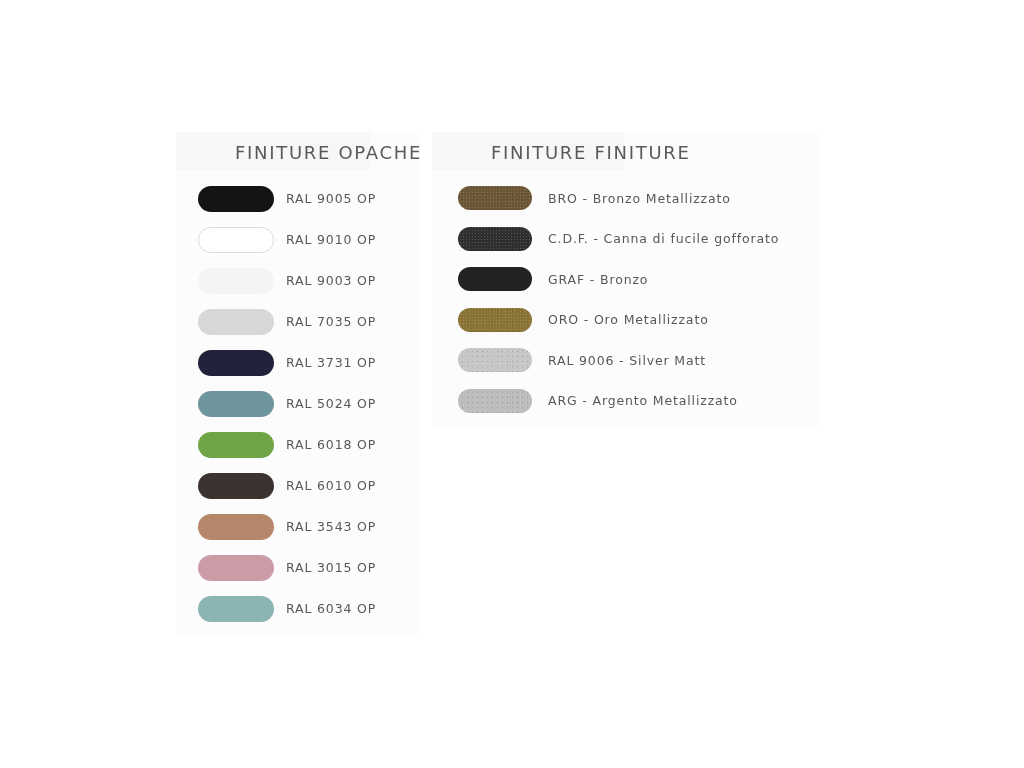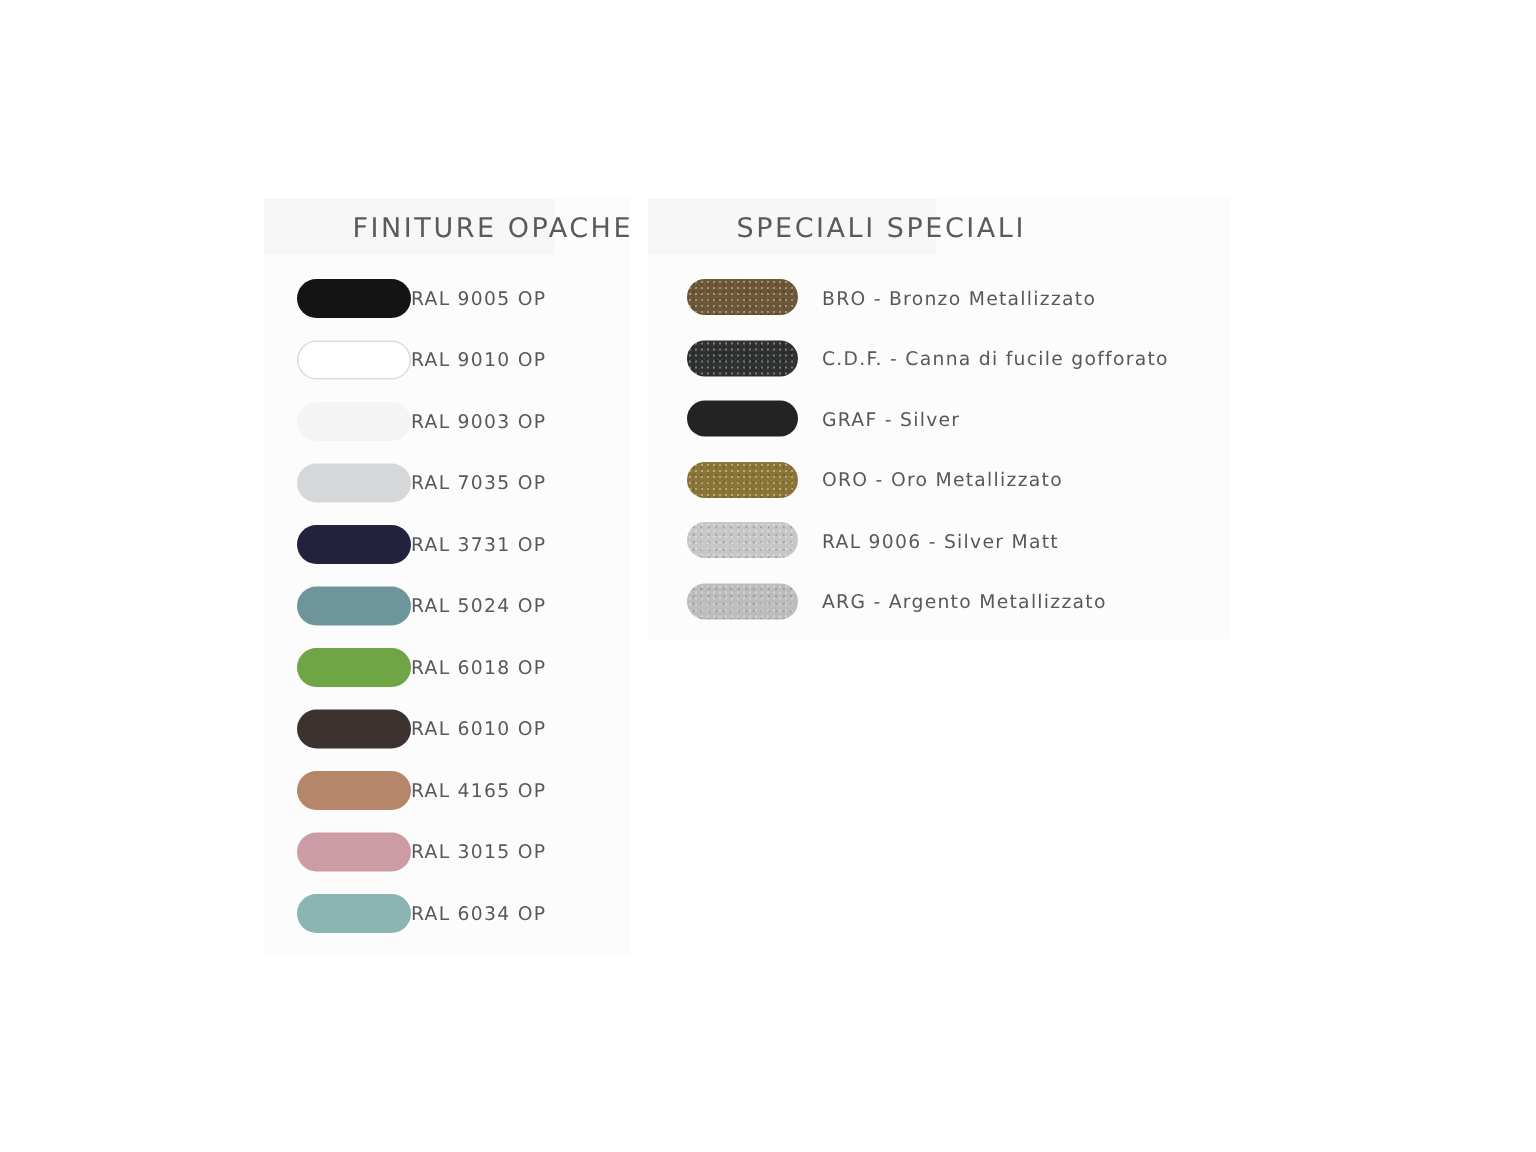--- a/index.html
+++ b/index.html
@@ -126,21 +126,21 @@
     background-position: 0 0, 2px 1px, 1px 2px;
     opacity: 0.9;
   }
 
   .row-label {
     font-size: 12.5px;
     letter-spacing: 0.85px;
     color: #55595b;
     white-space: nowrap;
   }
-  .panel.opache .row-label { margin-left: 0px; }
+  .panel.opache .row-label { margin-left: 12px; }
   .panel.speciali .row-label { margin-left: 16px; }
 </style>
 </head>
 <body>
 
 <div class="board">
 
   <div class="panel opache">
     <div class="panel-header"></div>
     <div class="panel-title">FINITURE OPACHE</div>
@@ -190,58 +190,58 @@
         <div class="row">
           <div class="swatch-wrap">
             <div class="swatch" style="background: rgb(60, 50, 47);"></div>
           </div>
           <div class="row-label">RAL 6010 OP</div>
         </div>
         <div class="row">
           <div class="swatch-wrap">
             <div class="swatch" style="background: rgb(181, 134, 106);"></div>
           </div>
-          <div class="row-label">RAL 4165 OP</div>
+          <div class="row-label">RAL 3543 OP</div>
         </div>
         <div class="row">
           <div class="swatch-wrap">
             <div class="swatch" style="background: rgb(203, 156, 166);"></div>
           </div>
           <div class="row-label">RAL 3015 OP</div>
         </div>
         <div class="row">
           <div class="swatch-wrap">
             <div class="swatch" style="background: rgb(138, 181, 179);"></div>
           </div>
           <div class="row-label">RAL 6034 OP</div>
         </div>
       </div>
   </div>
 
   <div class="panel speciali">
     <div class="panel-header"></div>
-    <div class="panel-title">SPECIALI SPECIALI</div>
+    <div class="panel-title">FINITURE FINITURE</div>
     <div class="rows">
         <div class="row">
           <div class="swatch-wrap">
             <div class="swatch metallic" style="background: rgb(107, 86, 53);"></div>
           </div>
           <div class="row-label">BRO - Bronzo Metallizzato</div>
         </div>
         <div class="row">
           <div class="swatch-wrap">
             <div class="swatch metallic" style="background: rgb(46, 47, 47);"></div>
           </div>
           <div class="row-label">C.D.F. - Canna di fucile gofforato</div>
         </div>
         <div class="row">
           <div class="swatch-wrap">
             <div class="swatch" style="background: rgb(35, 35, 35);"></div>
           </div>
-          <div class="row-label">GRAF - Silver</div>
+          <div class="row-label">GRAF - Bronzo</div>
         </div>
         <div class="row">
           <div class="swatch-wrap">
             <div class="swatch metallic" style="background: rgb(138, 116, 53);"></div>
           </div>
           <div class="row-label">ORO - Oro Metallizzato</div>
         </div>
         <div class="row">
           <div class="swatch-wrap">
             <div class="swatch metallic" style="background: rgb(198, 198, 198);"></div>

